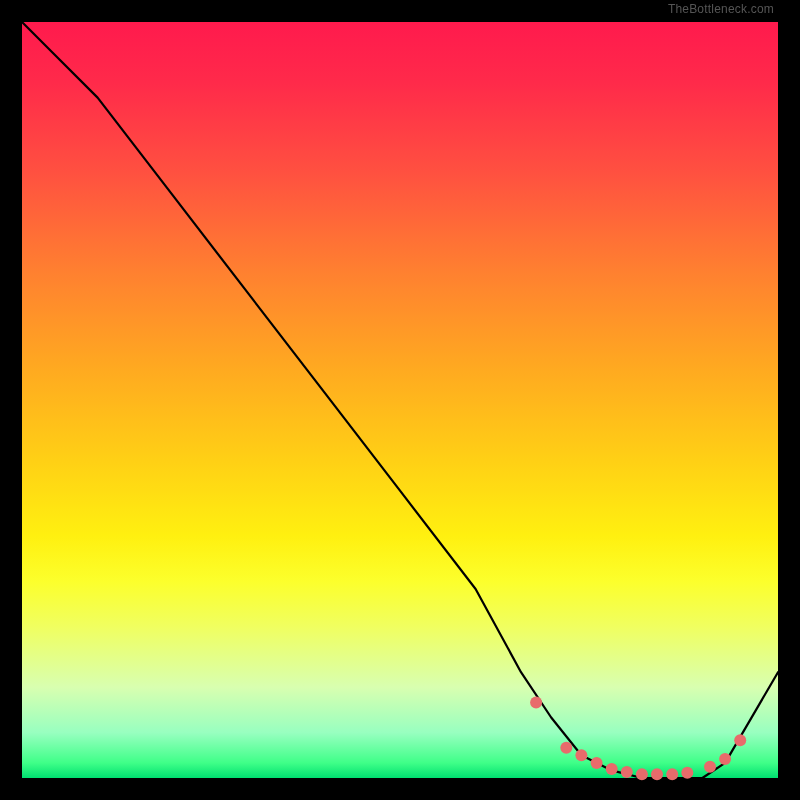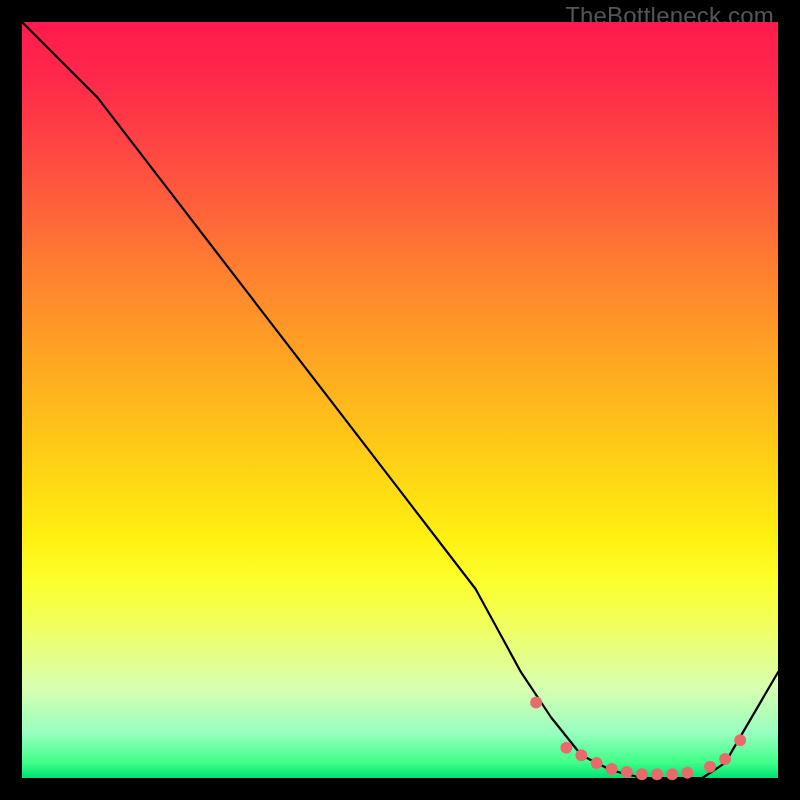--- a/index.html
+++ b/index.html
@@ -39,21 +39,21 @@
       #98ffc0 94%,
       #3fff88 98%,
       #00e070 100%
     );
   }
   .attribution {
     position: absolute;
     top: 2px;
     right: 26px;
     color: #555;
-    font-size: 24px;
+    font-size: 12px;
     font-weight: 500;
     letter-spacing: 0.2px;
     text-align: right;
   }
   svg.curve {
     position: absolute;
     left: 0;
     top: 0;
     width: 756px;
     height: 756px;

